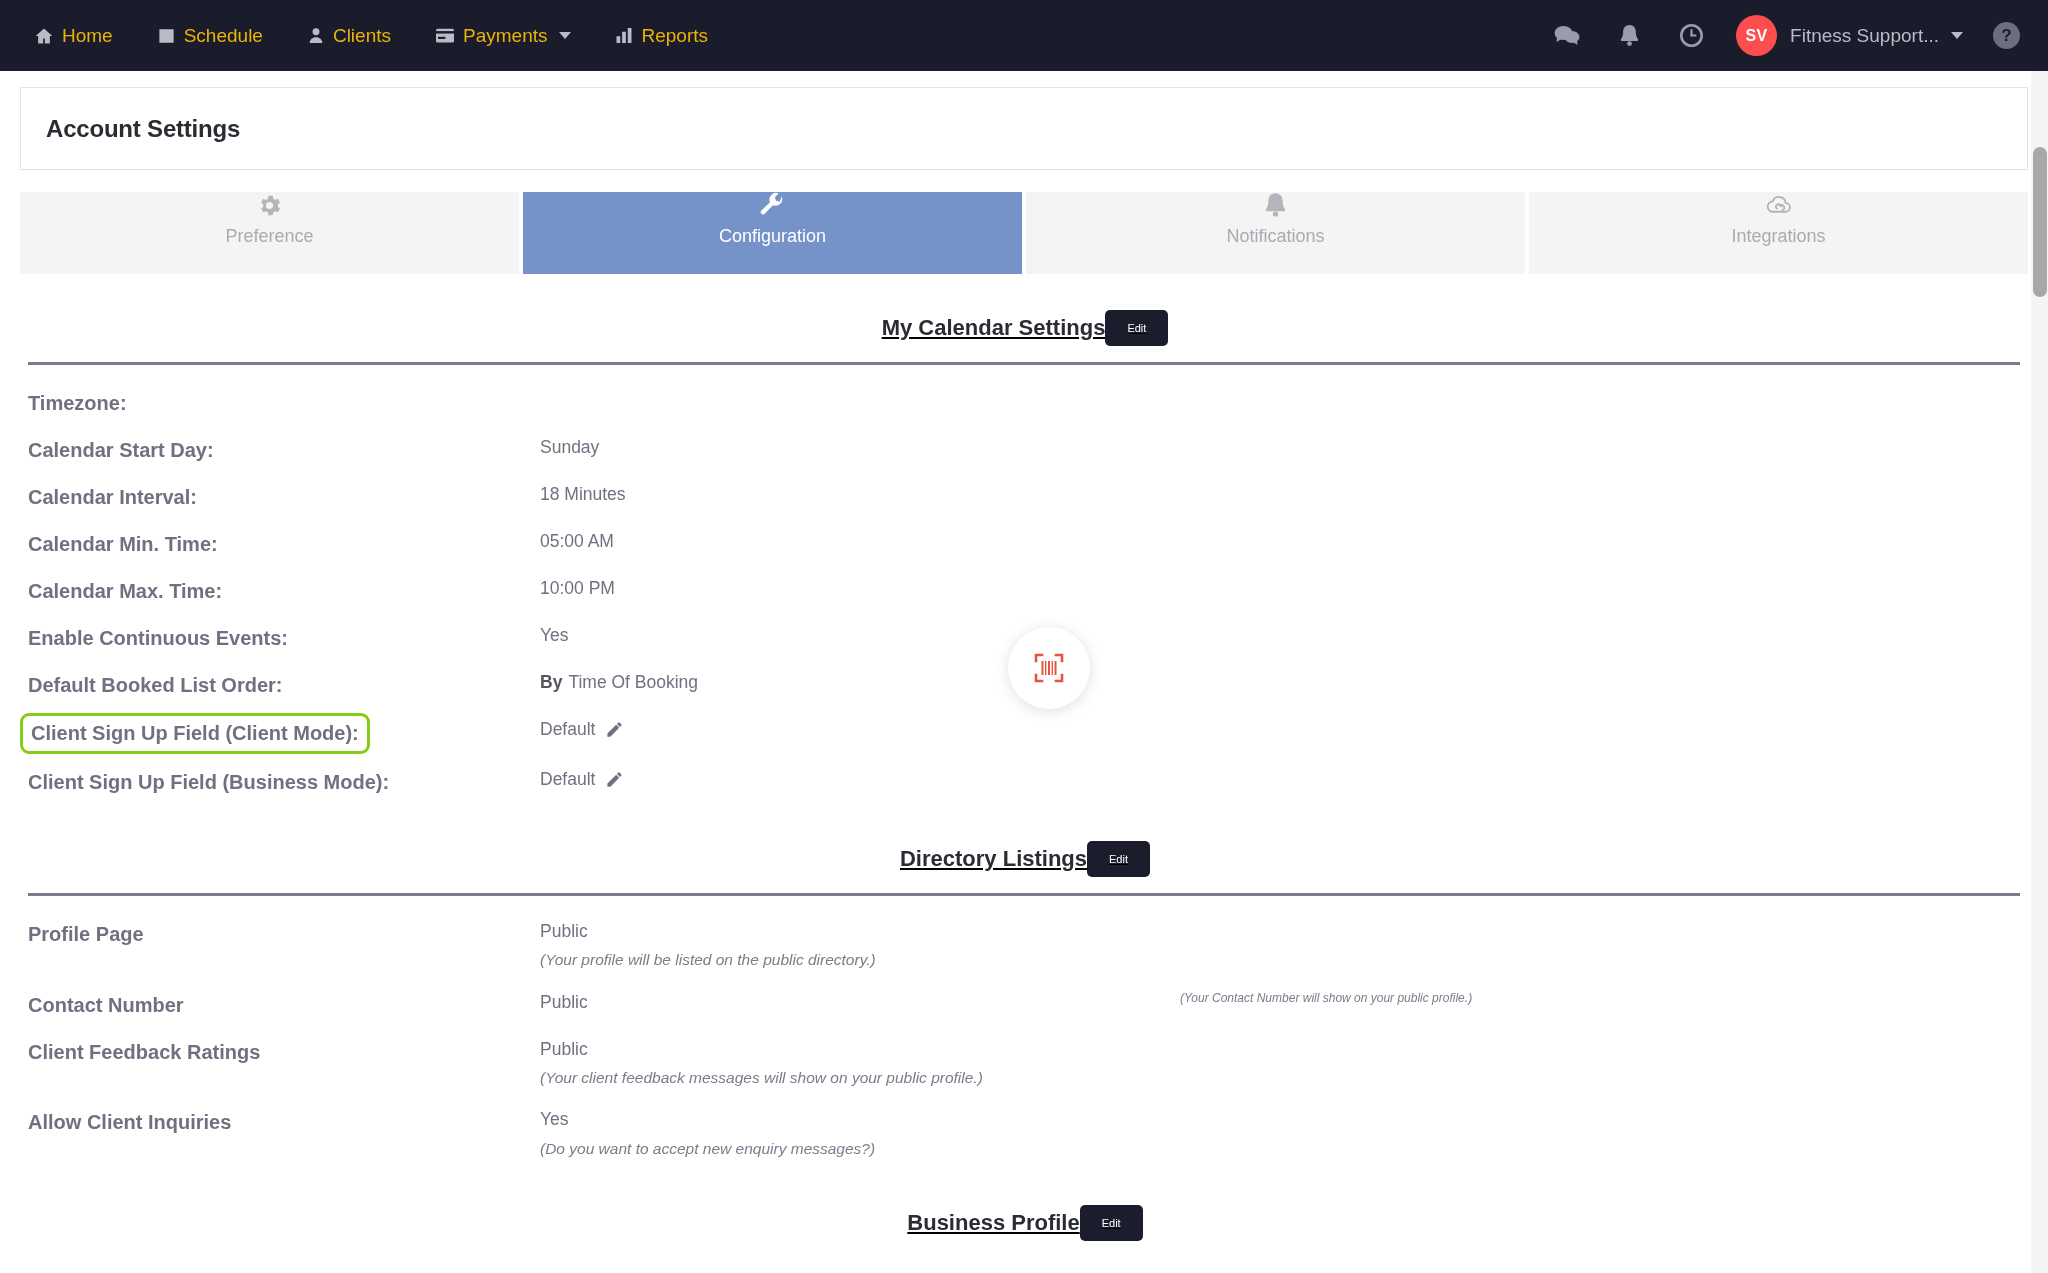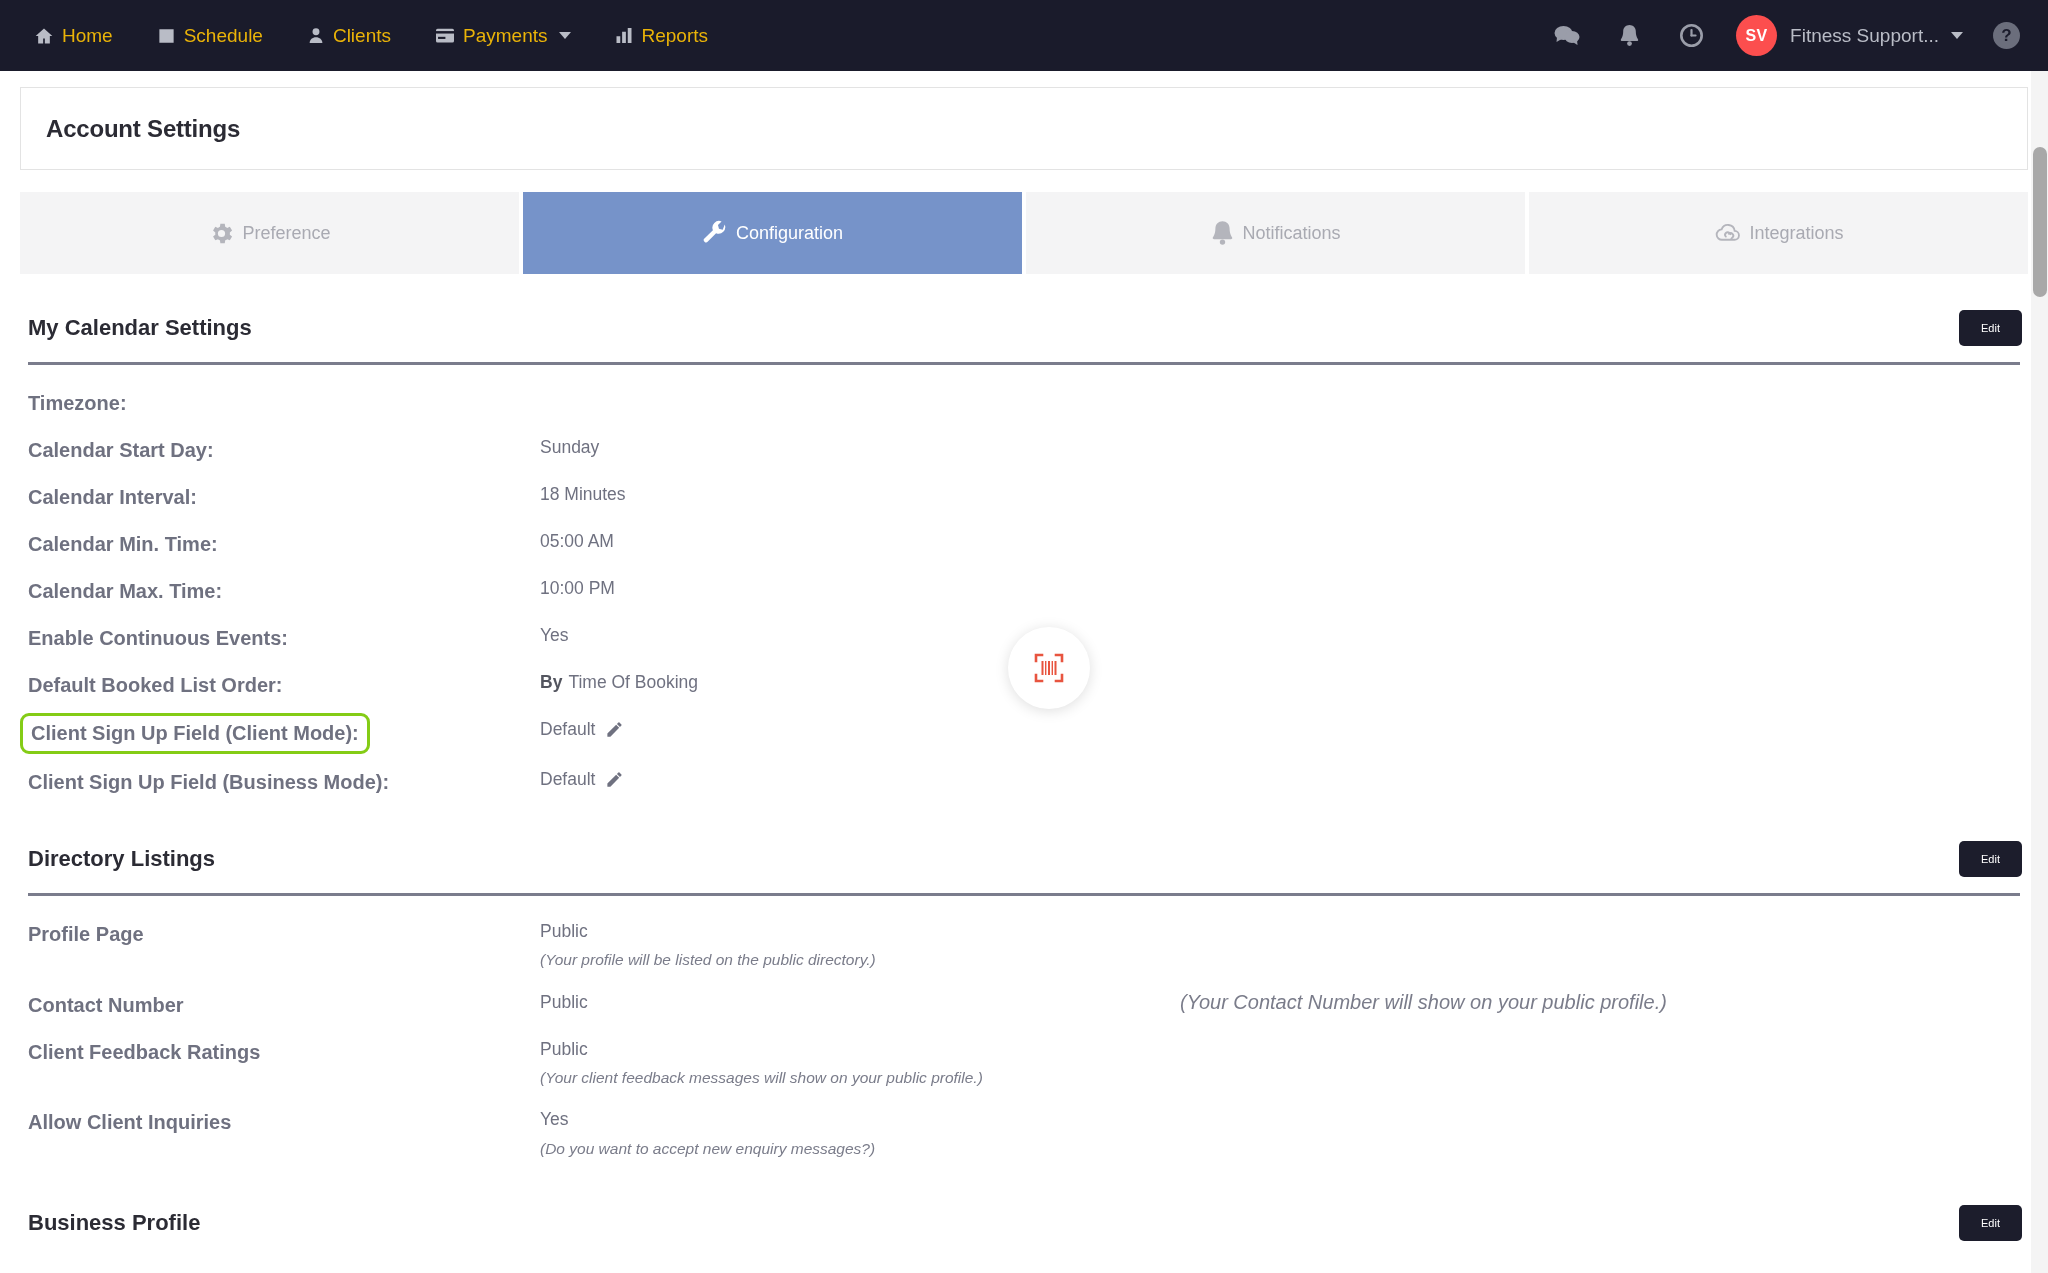--- a/index.html
+++ b/index.html
@@ -115,42 +115,42 @@
   .tabs {
     display: flex;
     margin-top: 22px;
     gap: 4px;
   }
   .tab {
     flex: 1;
     height: 82px;
     background: #f4f4f5;
     display: flex;
-    flex-direction: row;
-    align-items: center;
-    justify-content: center;
+    flex-direction: column;
+    align-items: center;
     gap: 7px;
     cursor: pointer;
   }
   .tab .tab-label {
     font-size: 18px;
     color: #a9aab2;
   }
   .tab svg { fill: #b4b5bc; display: block; }
   .tab.active { background: #7693c9; }
   .tab.active .tab-label { color: #ffffff; }
   .tab.active svg { fill: #ffffff; }
 
   
   .section { margin-top: 36px; }
   .section-head {
     display: flex;
     align-items: center;
-    justify-content: space-between;
+    justify-content: center;
     padding: 0 6px 0 8px;
+    text-decoration: underline;
   }
   .section-head h2 {
     font-size: 22px;
     font-weight: bold;
     color: #2b2b34;
   }
   .edit-btn {
     background: #1c1d2c;
     color: #ffffff;
     border: none;
@@ -198,21 +198,21 @@
     font-size: 15.5px;
     font-style: italic;
     color: #7a7c8a;
     margin-top: 4px;
     line-height: 1.5;
   }
   .row .hint-right {
     position: absolute;
     left: 1160px;
     top: 10px;
-    font-size: 20px;
+    font-size: 12px;
     font-style: italic;
     color: #7a7c8a;
   }
   .pencil { display: inline-flex; align-items: center; cursor: pointer; }
   .pencil svg { fill: #6f7180; display: block; }
 
   
   .hl-label {
     display: inline-block;
     border: 3px solid #84cc16;

